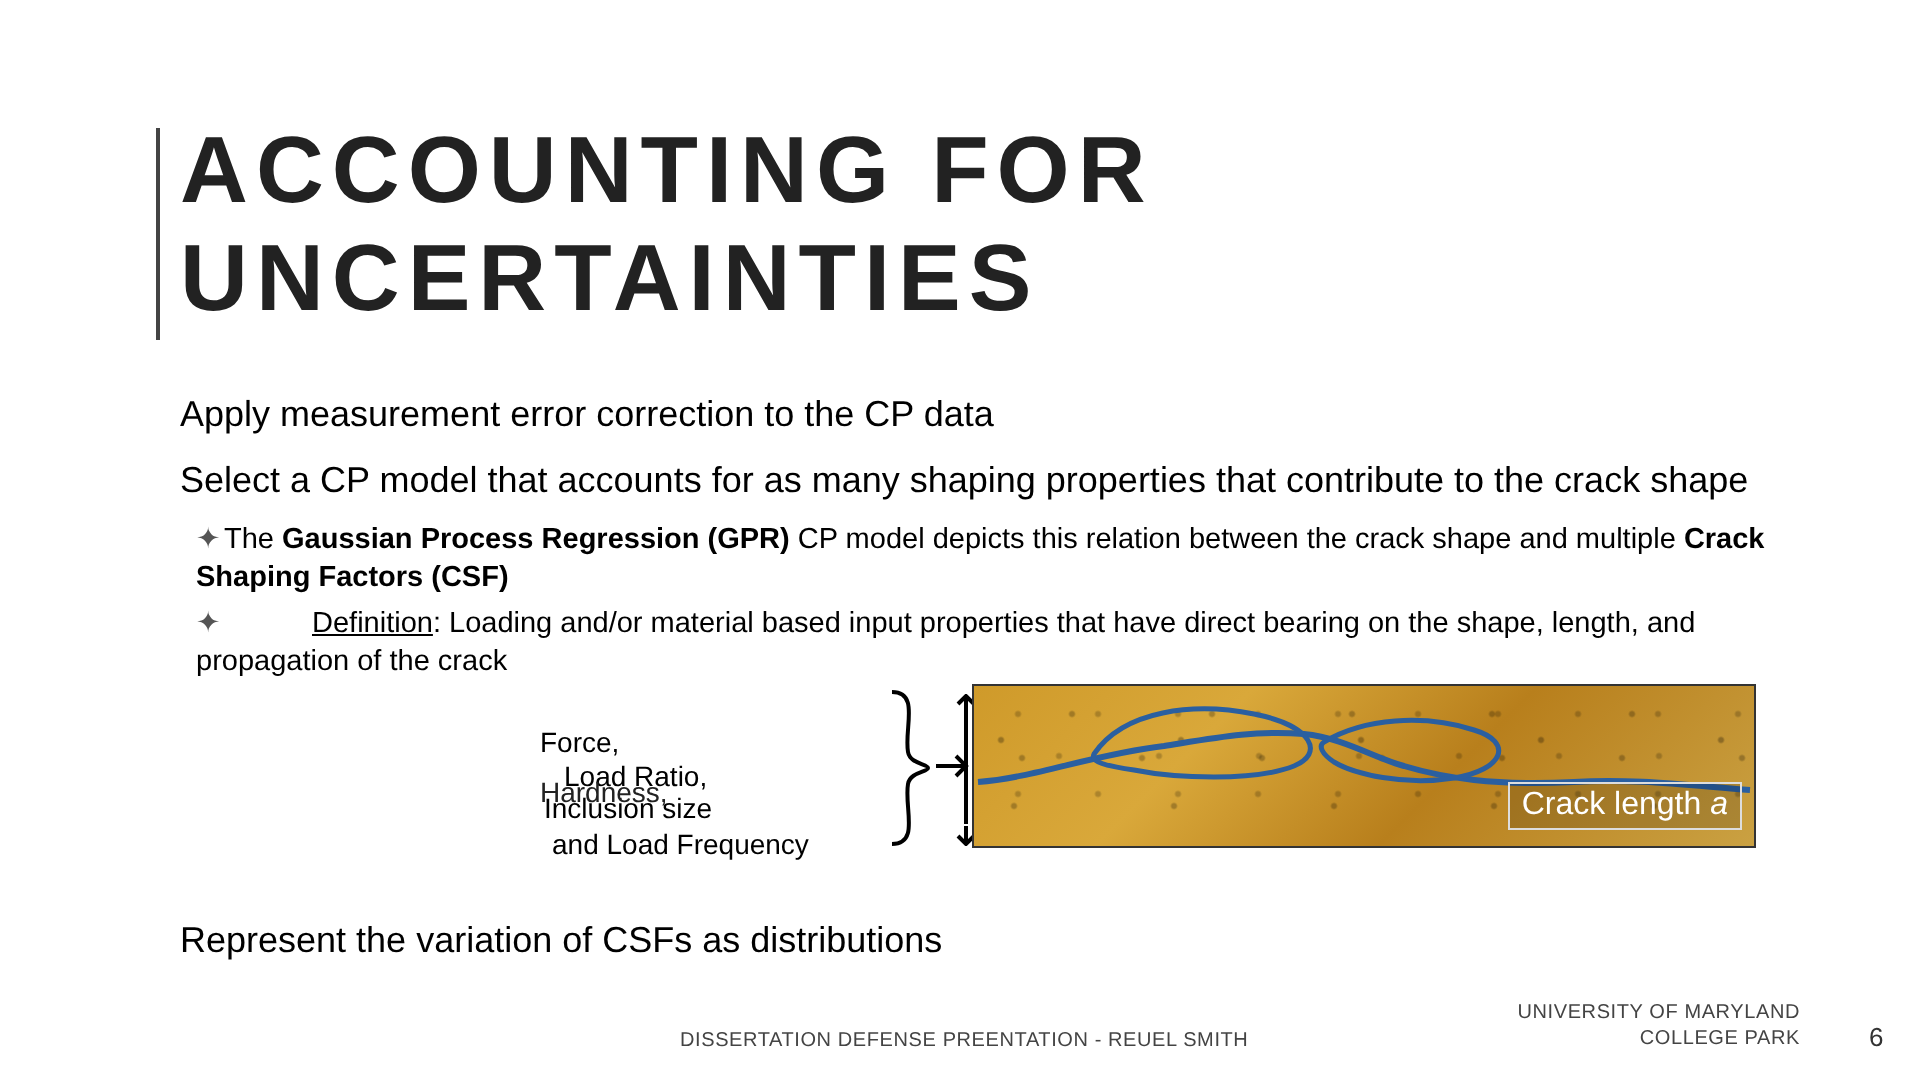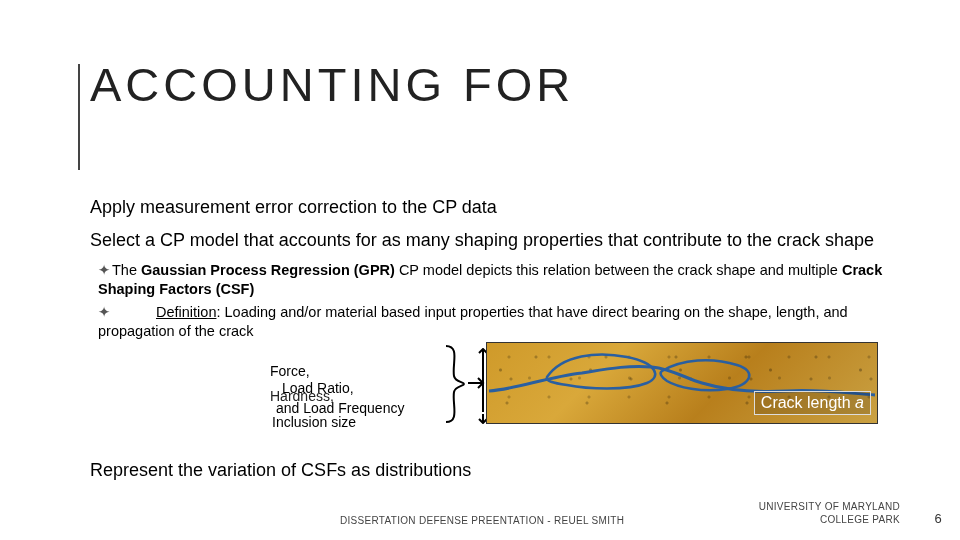--- a/index.html
+++ b/index.html
@@ -19,21 +19,21 @@
     width: 2px;
     height: 106px;
     background: #444;
   }
   .title {
     position: absolute;
     left: 90px;
     top: 58px;
     font-size: 47px;
     letter-spacing: 4px;
-    font-weight: 400;
+    font-weight: 700;
     color: #222;
     line-height: 1.15;
     font-family: Arial, Helvetica, sans-serif;
   }
   .body {
     position: absolute;
     left: 90px;
     top: 190px;
     width: 800px;
     color: #000;
@@ -155,20 +155,21 @@
   .footer .left { position: absolute; left: 340px; bottom: 0; }
   .footer .right { position: absolute; right: 60px; bottom: 0; text-align: right; line-height: 1.25; }
   .footer .pnum { position: absolute; right: 18px; bottom: 0; font-size: 13px; color: #333; }
 </style>
 </head>
 <body>
 
 <div class="title-rule"></div>
 <div class="title">
   <span>ACCOUNTING FOR</span><br>
+  <span>UNCERTAINTIES</span>
 </div>
 
 <div class="body">
   <div class="p">Apply measurement error correction to the CP data</div>
   <div class="p">Select a CP model that accounts for as many shaping properties that contribute to the crack shape</div>
 
   <div class="sub">
     <span class="star">✦</span><span>The </span><span class="bold">Gaussian Process Regression (GPR)</span><span> CP model depicts this relation between the crack shape and multiple </span><span class="bold">Crack Shaping Factors (CSF)</span>
   </div>
   <div class="sub">
@@ -176,22 +177,22 @@
   </div>
 
   <div class="csf-row">
     <div class="csf-text">
       <div class="center">Force,</div>
       <div class="center" style="position:relative;height:18px;">
         <span style="position:absolute;left:12px;top:-2px;">Load Ratio,</span>
         <span style="position:absolute;left:0px;top:6px;color:#222;">Hardness, </span>
         <span style="position:absolute;left:0px;top:6px;opacity:0;">Inclusion size</span>
       </div>
+      <div class="center" style="margin-top:-4px;margin-left:2px;">Inclusion size</div>
       <div class="center" style="margin-left:6px;">and Load Frequency</div>
-      <div class="center" style="margin-top:-4px;margin-left:2px;">Inclusion size</div>
     </div>
 
     <div class="brace">
       <svg viewBox="0 0 26 80">
         <path d="M4 2 C18 2 10 20 12 32 C13 38 22 38 22 40 C22 42 13 42 12 48 C10 60 18 78 4 78" stroke="#000" stroke-width="2" fill="none"></path>
       </svg>
     </div>
     <div class="arrow">
       <svg viewBox="0 0 20 14">
           <path d="M0 7 L14 7 M10 2 L15 7 L10 12" stroke="#000" stroke-width="2" fill="none"></path>

